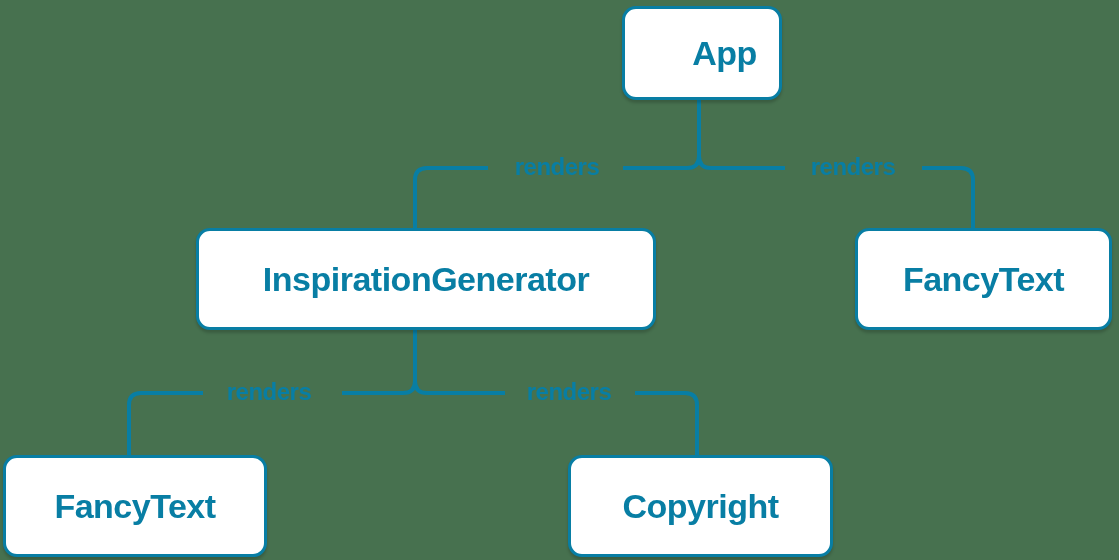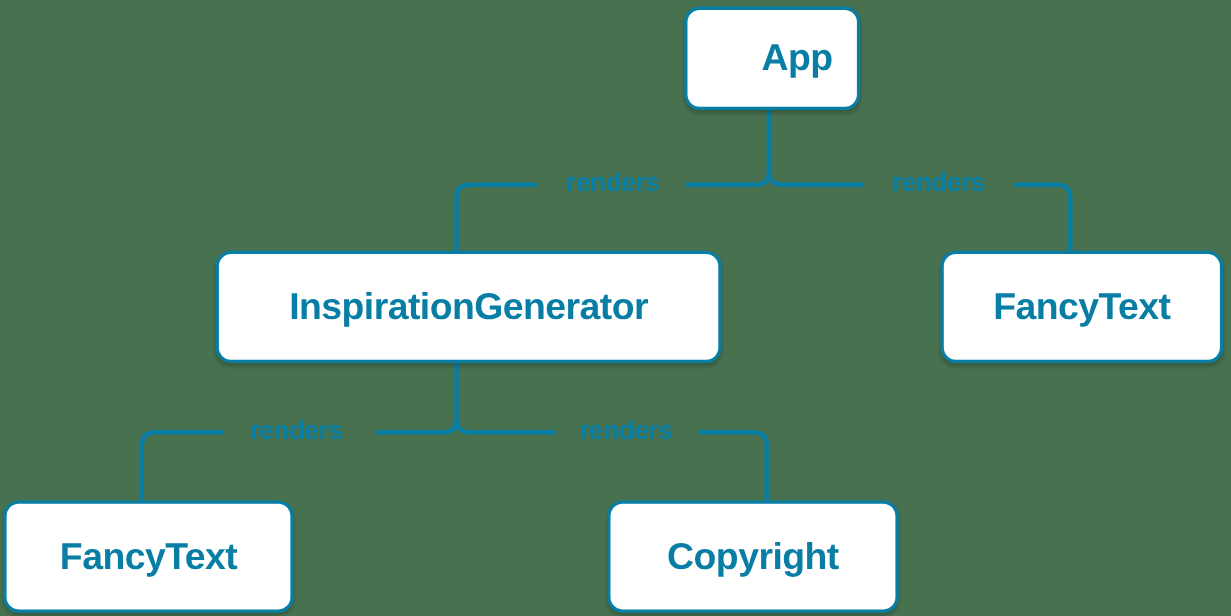--- a/index.html
+++ b/index.html
@@ -54,21 +54,21 @@
     font-size: 24px;
     font-weight: 600;
     letter-spacing: -0.5px;
     white-space: nowrap;
   }
   
   .node-app        { left: 622px; top: 6px;   width: 160px; height: 94px; padding-left: 45px;  }
   .node-ig         { left: 196px; top: 228px; width: 460px; height: 102px; text-align: right; }
   .node-ft-top     { left: 855px; top: 228px; width: 257px; height: 102px; }
   .node-ft-bottom  { left: 3px;   top: 455px; width: 264px; height: 102px; }
-  .node-copyright  { left: 552px; top: 455px; width: 265px; height: 102px; }
+  .node-copyright  { left: 568px; top: 455px; width: 265px; height: 102px; }
   
   .edge-label-0 { left: 557px; top: 167px; }
   .edge-label-1 { left: 853px; top: 167px; }
   .edge-label-2 { left: 269px; top: 392px; }
   .edge-label-3 { left: 569px; top: 392px; }
 </style>
 </head>
 <body>
 
 <div class="canvas">

